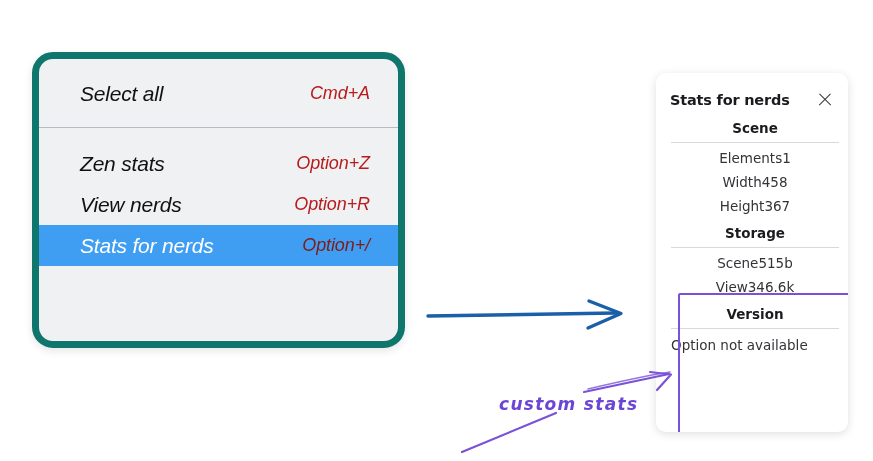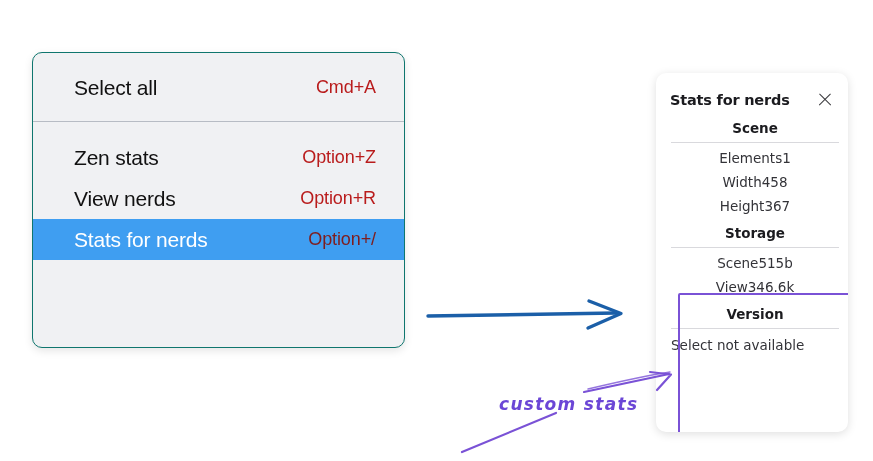--- a/index.html
+++ b/index.html
@@ -17,25 +17,26 @@
   }
 
   
   #context-menu {
     position: absolute;
     left: 32px;
     top: 52px;
     width: 373px;
     height: 296px;
     background: #f0f1f3;
-    border: 1px solid #0f766e;
-    border-radius: 10px;
+    border: 7px solid #0f766e;
+    border-radius: 21px;
     box-sizing: border-box;
     box-shadow: 0 3px 9px rgba(0,0,0,0.10);
     overflow: hidden;
+    font-style: italic;
   }
   .menu-group { padding: 0; }
   #menu-group-top { padding-top: 14px; padding-bottom: 13px; }
   #menu-group-bottom { padding-top: 15px; padding-bottom: 14px; }
   .menu-separator {
     height: 1px;
     background: #b7bcc4;
     margin: 0;
   }
   .menu-item {
@@ -234,21 +235,21 @@
         </div>
         <div class="stat-row">
           <span class="sr-label">View</span>
           <span class="sr-value">346.6k</span>
         </div>
       </div>
 
       <div>
         <div class="section-title">Version</div>
         <div class="section-rule"></div>
-        <div class="plain-row">Select not available</div>
+        <div class="plain-row">Option not available</div>
       </div>
 
       <div id="custom-stats-box"></div>
     </div>
 
   </div>
 </div>
 
 <svg id="annotations" viewBox="0 0 873 461">
 

